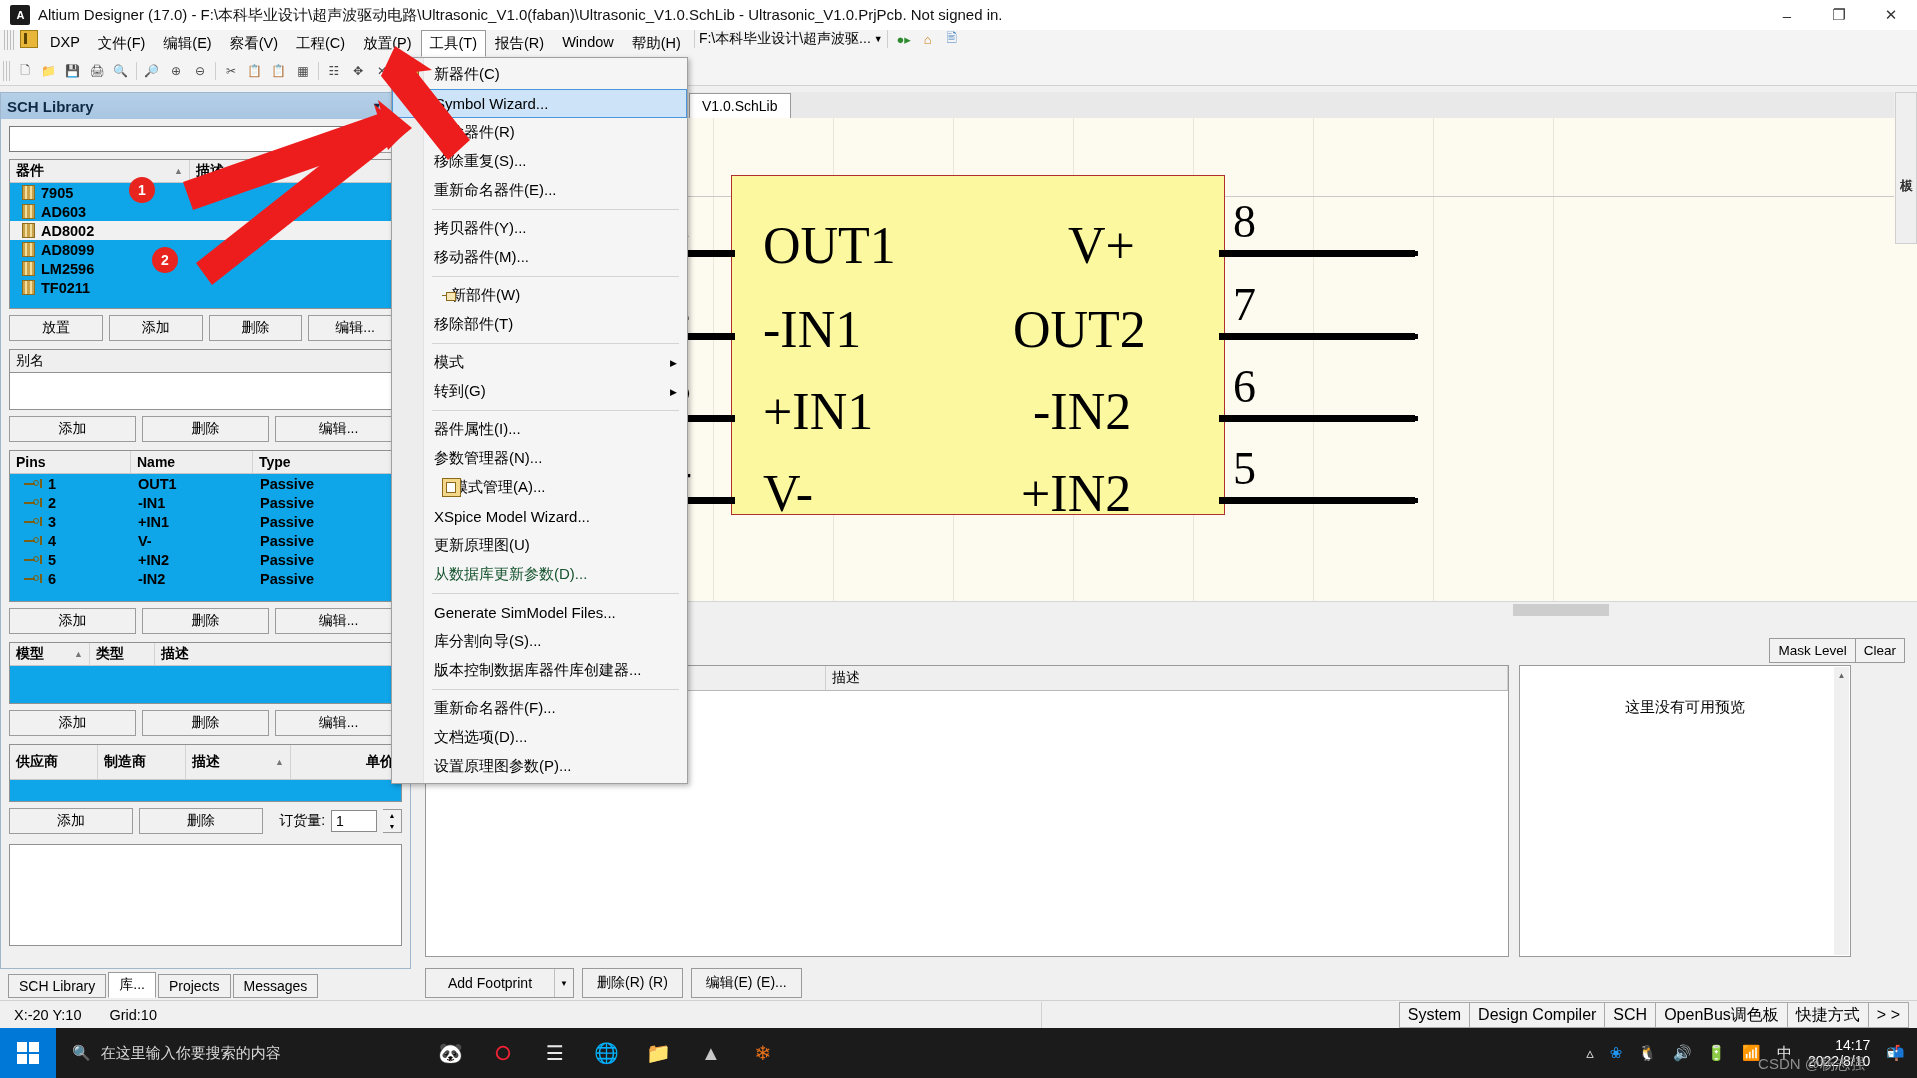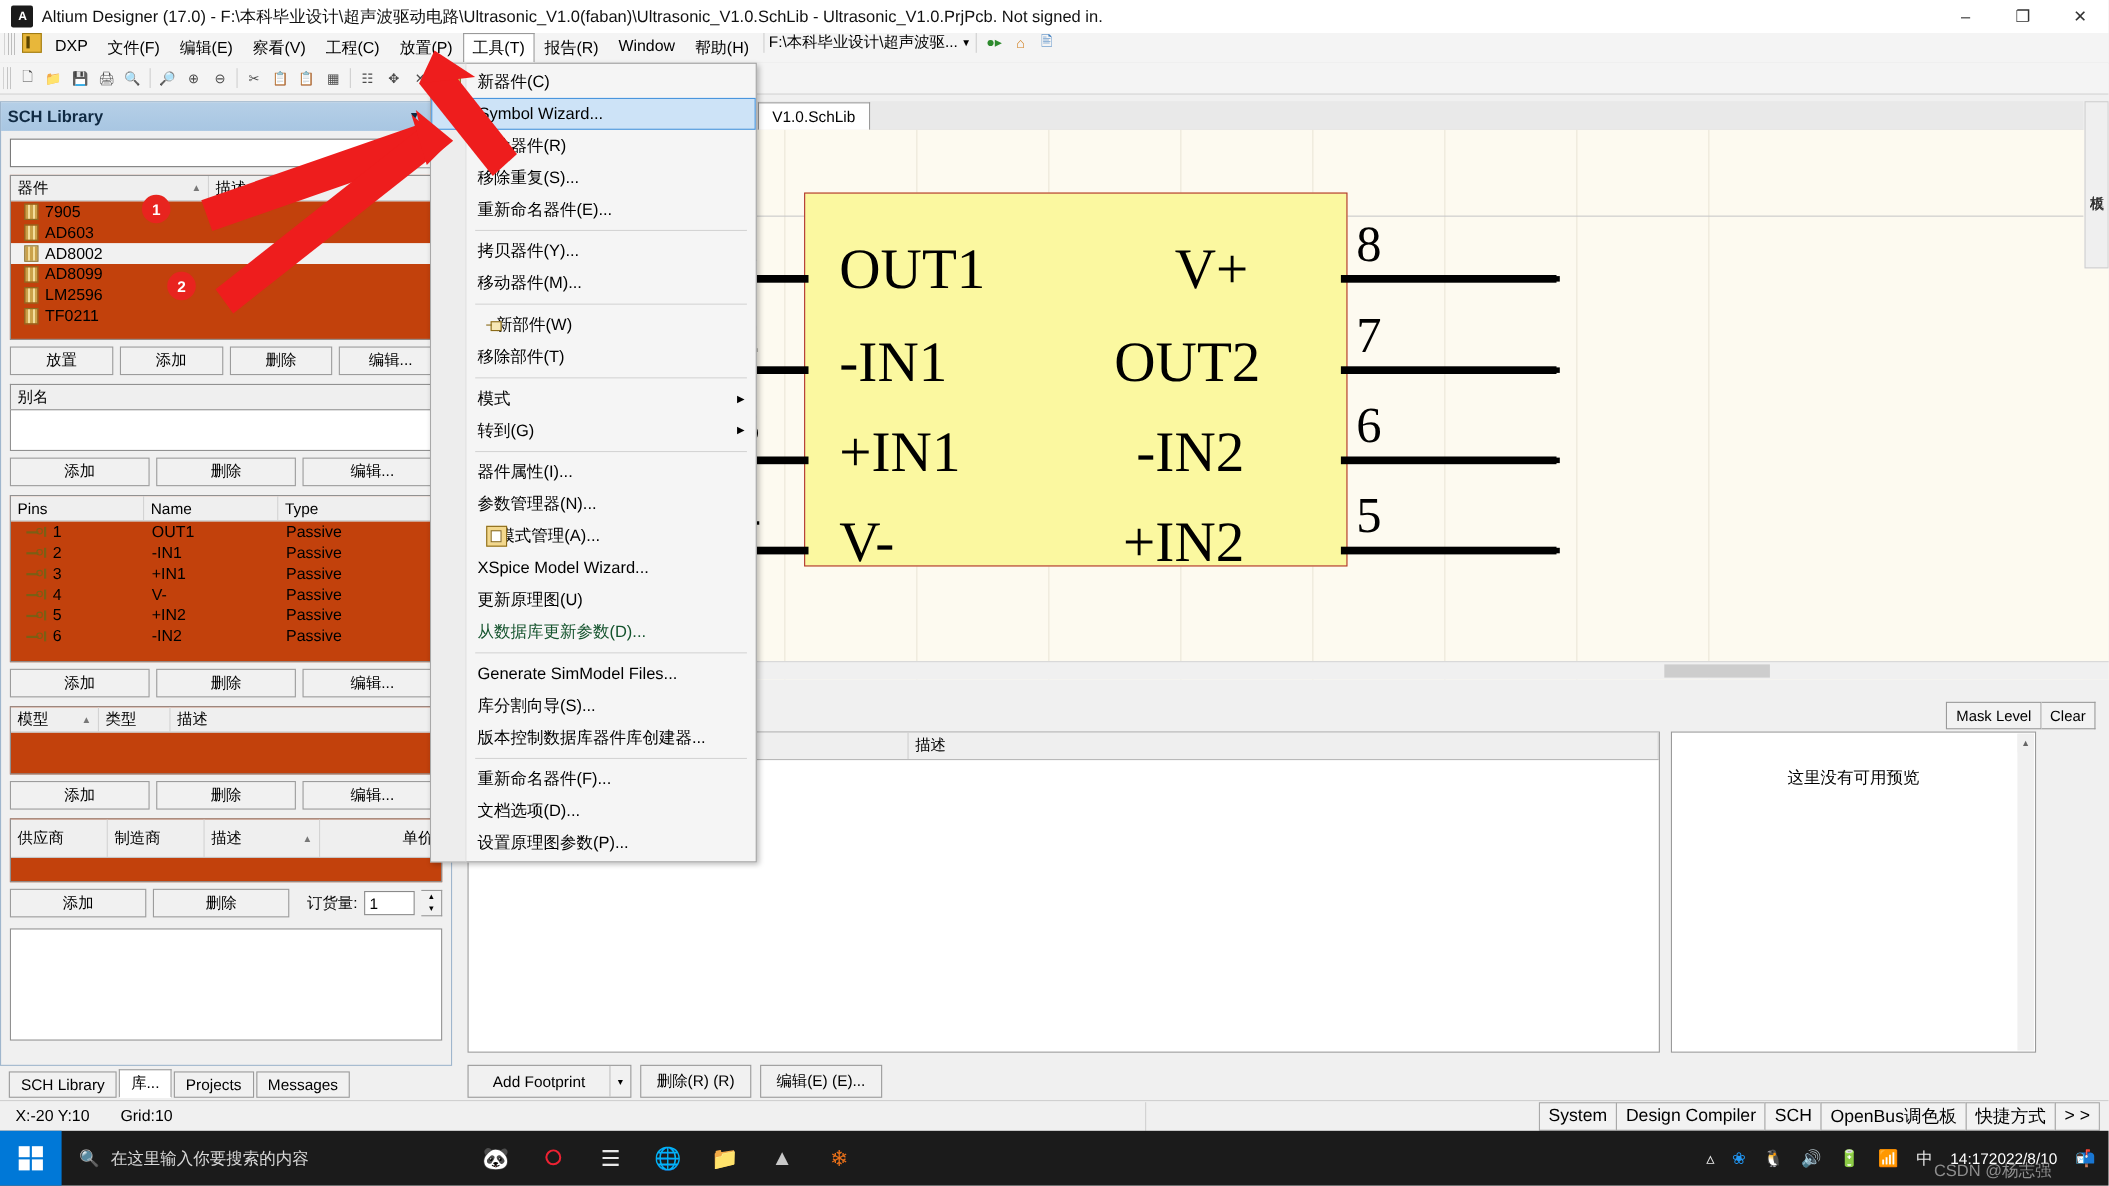--- a/index.html
+++ b/index.html
@@ -54,21 +54,21 @@
     display:flex;align-items:center;padding:0 6px;font-weight:bold;font-size:15px;color:#102a43;}
   .panel-head .sp{margin-left:auto;display:flex;gap:10px;align-items:center;font-size:11px;}
   .ph-pin{font-size:13px;}
   .srch-row{display:flex;align-items:center;padding:6px 8px 4px 8px;gap:4px;}
   .srch-input{flex:1;height:26px;background:#fff;border:1px solid #7a7a7a;display:flex;align-items:center;
     padding:0 4px;box-sizing:border-box;}
   .srch-check{margin-left:auto;font-size:11px;color:#555;}
   .dots-btn{width:26px;height:26px;border:1px solid #9a9a9a;background:#f2f2f2;
     display:flex;align-items:center;justify-content:center;font-size:12px;}
 
-  .grid-box{margin:2px 8px 0 8px;border:1px solid #919191;background:#c2410c;}
+  .grid-box{margin:2px 8px 0 8px;border:1px solid #919191;background:#0ea5e9;font-weight:bold;}
   .grid-hdr{display:flex;background:#efefef;border-bottom:1px solid #c6c6c6;height:22px;
     align-items:center;font-size:14px;}
   .grid-hdr .c{padding:0 6px;box-sizing:border-box;height:22px;display:flex;align-items:center;
     border-right:1px solid #d3d3d3;}
   .grid-hdr .sortmark{margin-left:auto;font-size:9px;color:#777;}
   .grid-row{display:flex;height:19px;align-items:center;font-size:14.5px;padding-left:4px;}
   .grid-row.sel{background:#f1f1f1;}
   .comp-icon{width:11px;height:13px;margin:0 6px 0 8px;background:
     linear-gradient(to right,#caa24a 0 2px,#f3dd9c 2px 4px,#caa24a 4px 7px,#f3dd9c 7px 9px,#caa24a 9px 11px);
     border:1px solid #8c6d22;display:inline-block;}
@@ -143,21 +143,21 @@
 
   
   .taskbar{position:absolute;left:0;top:1028px;width:1917px;height:50px;background:#1b1b1b;display:flex;align-items:center;}
   .start{width:56px;height:50px;display:flex;align-items:center;justify-content:center;background:#0078d7;}
   .start .w{width:22px;height:22px;display:grid;grid-template-columns:1fr 1fr;grid-template-rows:1fr 1fr;gap:2px;}
   .start .w i{background:#fff;}
   .tb-search{width:350px;height:50px;display:flex;align-items:center;gap:10px;padding-left:16px;color:#d8d8d8;font-size:15px;}
   .tb-apps{display:flex;align-items:center;gap:22px;margin-left:14px;}
   .tb-app{width:30px;height:30px;display:flex;align-items:center;justify-content:center;font-size:20px;color:#e8e8e8;}
   .tray{margin-left:auto;display:flex;align-items:center;gap:16px;padding-right:12px;color:#e8e8e8;font-size:15px;}
-  .clock{display:flex;flex-direction:row;align-items:flex-end;line-height:1.15;font-size:14px;color:#fff;}
+  .clock{display:flex;flex-direction:column;align-items:flex-end;line-height:1.15;font-size:14px;color:#fff;}
   .watermark{position:absolute;right:52px;bottom:4px;color:#8e8e8e;font-size:15px;}
 
   
   .dropdown{position:absolute;left:391px;top:57px;width:295px;background:#f5f5f5;
     border:1px solid #a0a0a0;box-shadow:2px 2px 5px rgba(0,0,0,.28);z-index:50;padding:2px 0;}
   .dd-gutter{position:absolute;left:0;top:0;width:31px;bottom:0;background:#ededed;border-right:1px solid #e2e2e2;}
   .dd-item{position:relative;height:29px;display:flex;align-items:center;padding-left:42px;font-size:15px;
     color:#000;z-index:2;}
   .dd-item.sel{background:#cde3f7;border:1px solid #4a96dd;box-sizing:border-box;height:29px;}
   .dd-item.disabled{color:#14532d;}

